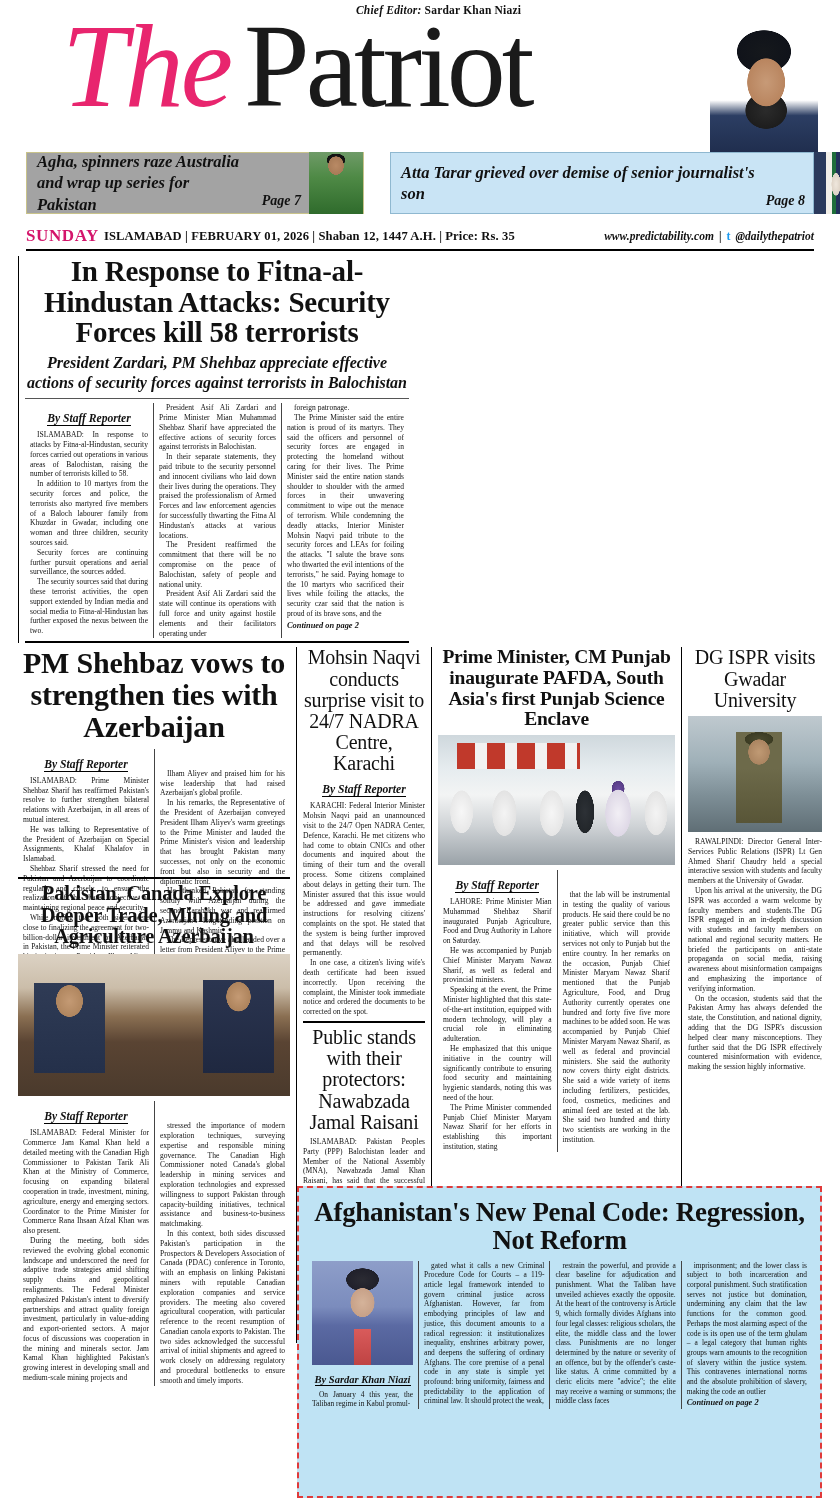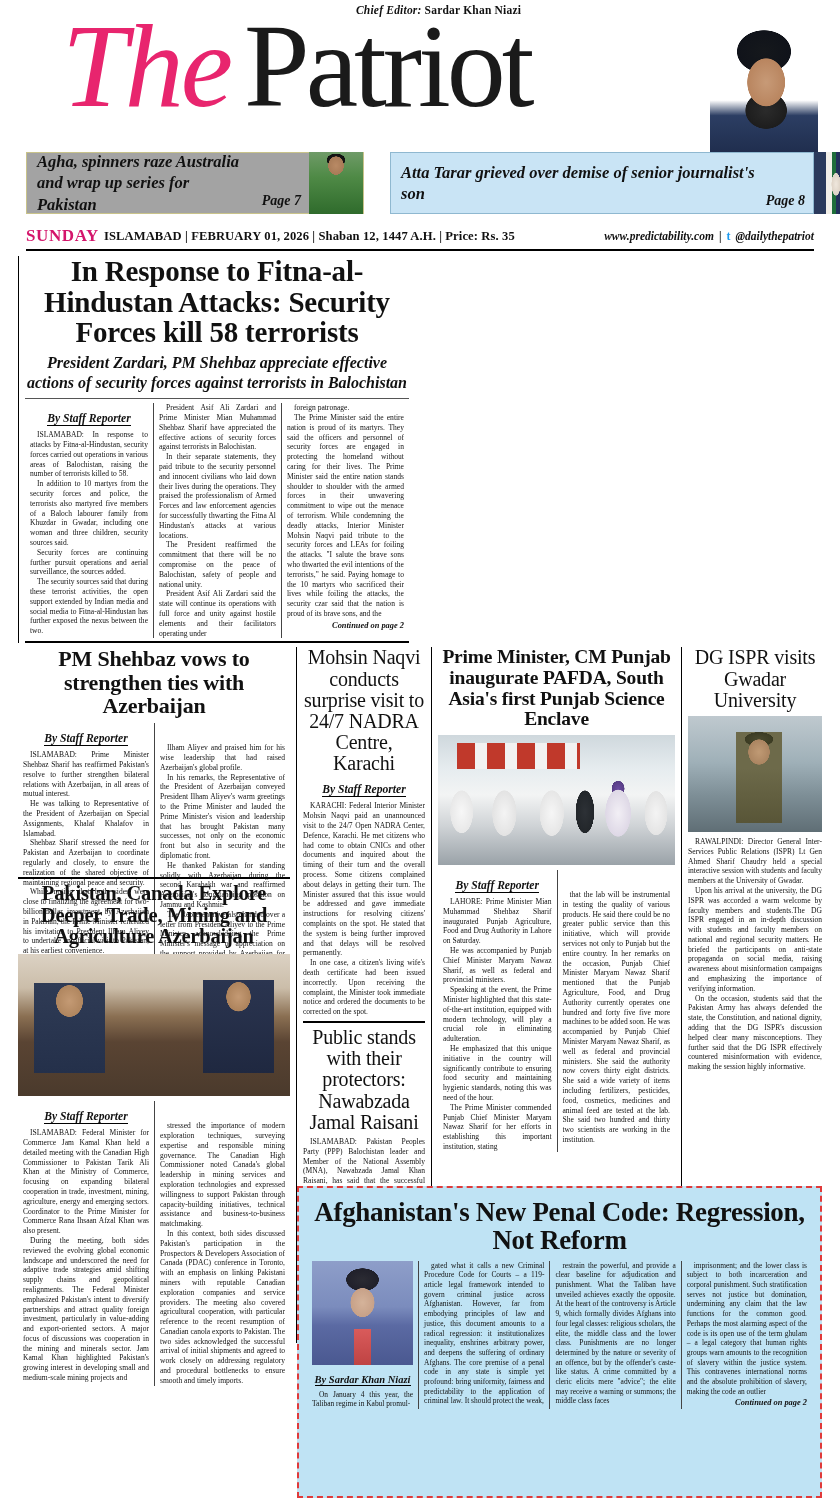--- a/index.html
+++ b/index.html
@@ -93,42 +93,42 @@
   .dateline .site { font-style:italic; }
   .dateline .tw { color:#1d9bf0; font-weight:700; font-size:12px; }
   .dateline .handle { font-style:italic; }
   .rule-thick { border-top:2.5px solid #000; margin:1px 8px 0 8px; }
   .hr2 { border-top:2.5px solid #000; }
   .hr-thin { border-top:.7px solid #555; }
   .vr { border-left:.8px solid #444; }
 
   .hl { font-weight:700; text-align:center; line-height:1.06; letter-spacing:-.2px; }
   .hl-main { font-size:29px; }
-  .hl-lead { font-size:22px; }
+  .hl-lead { font-size:30px; }
   .hl-mid  { font-size:20px; }
   .hl-serif-light { font-weight:400; }
   .deck {
     font-style:italic; font-weight:700; text-align:center;
     font-size:16px; line-height:1.22; margin-top:5px;
   }
   .byline {
     text-align:center; font-style:italic; font-weight:700; font-size:11.6px;
     border-bottom:1px solid #000; display:inline-block; padding-bottom:0px;
   }
   .byline-wrap { text-align:center; margin:5px 0 4px; }
 
   .body-txt {
     font-size:7.55px; line-height:1.30; text-align:justify;
     -webkit-hyphens:auto; hyphens:auto;
     font-family:"Liberation Serif", serif;
   }
   .body-txt p { margin:0; text-indent:7px; }
   .body-txt p.first { text-indent:7px; }
   .cont {
-    font-style:italic; font-weight:700; font-size:8.4px; text-align:right;
+    font-style:italic; font-weight:700; font-size:8.4px; text-align:left;
     text-indent:0 !important; margin-top:2px !important;
   }
   .cap {
     font-size:9.3px; font-weight:700; line-height:1.22; padding:2px 0 0 0;
   }
 
   .cols { display:flex; }
   .col { padding:0 5px; }
 
   

